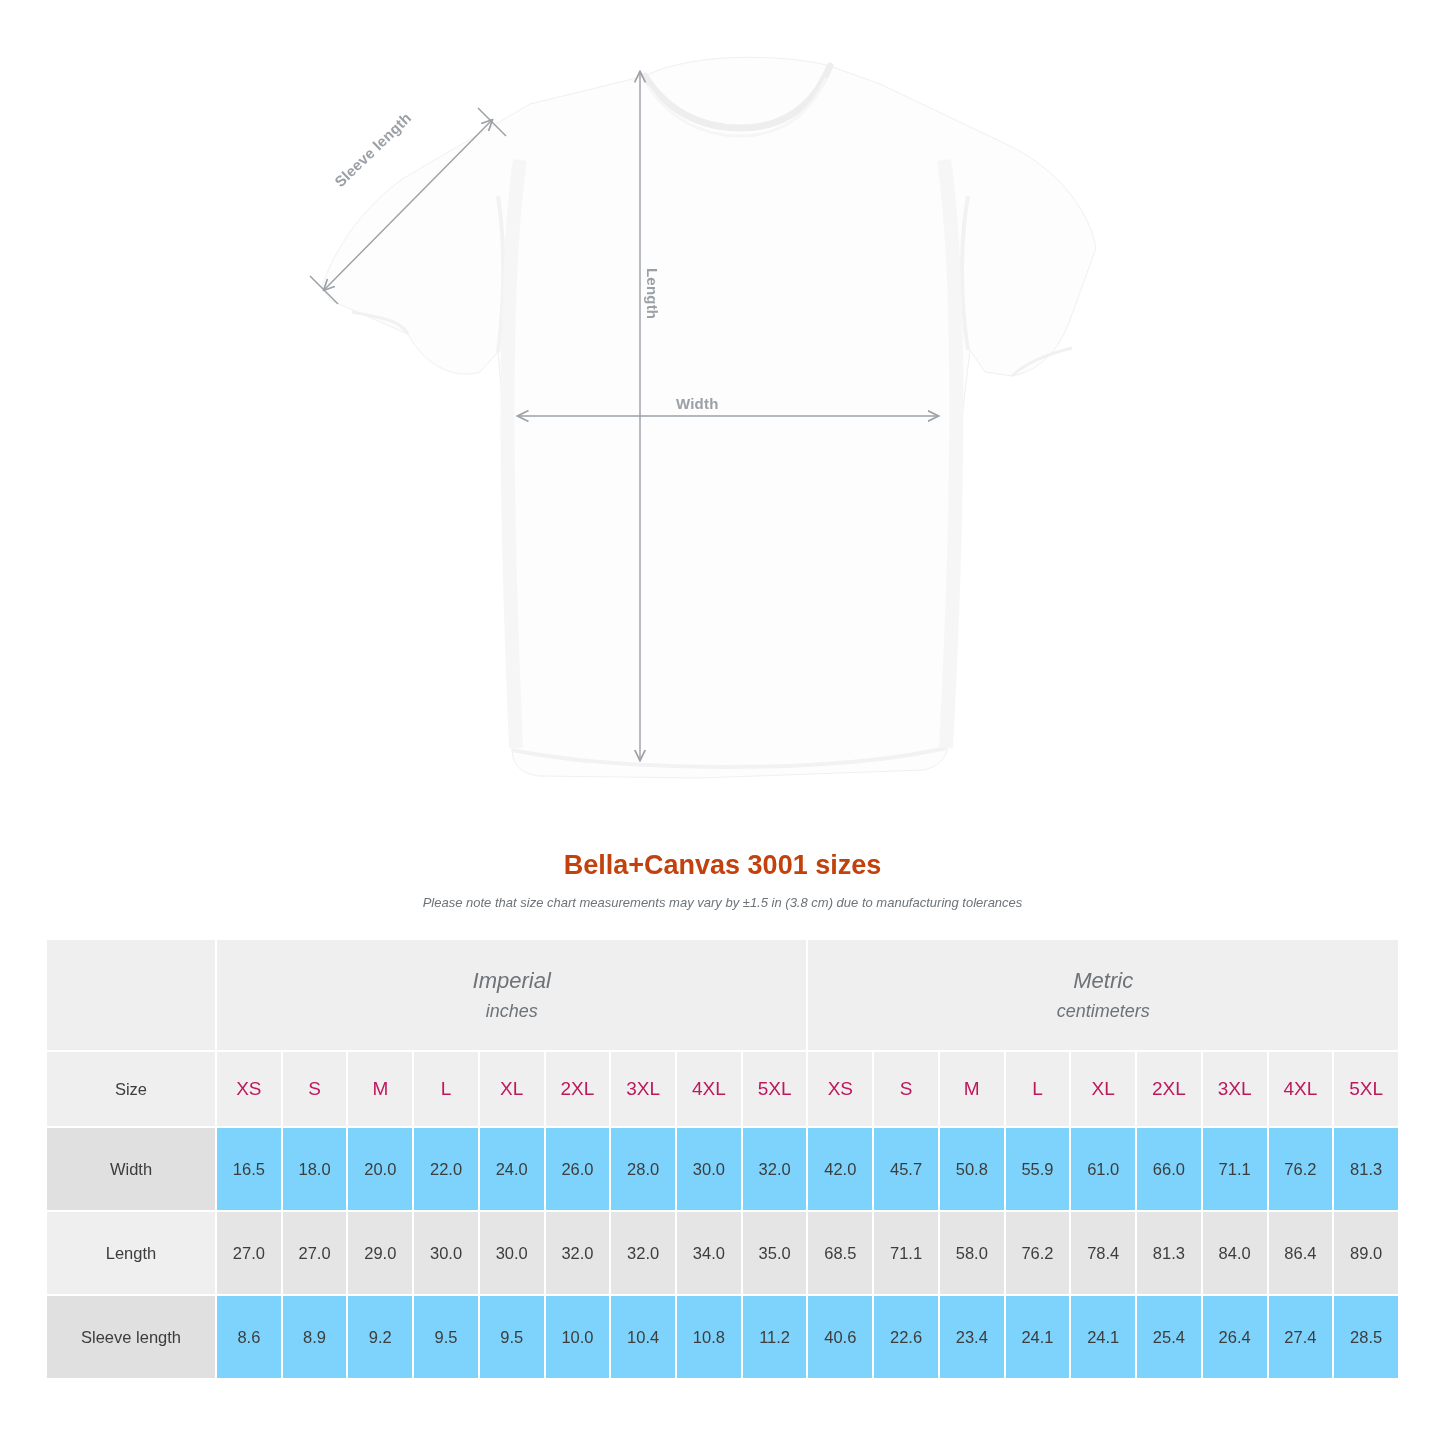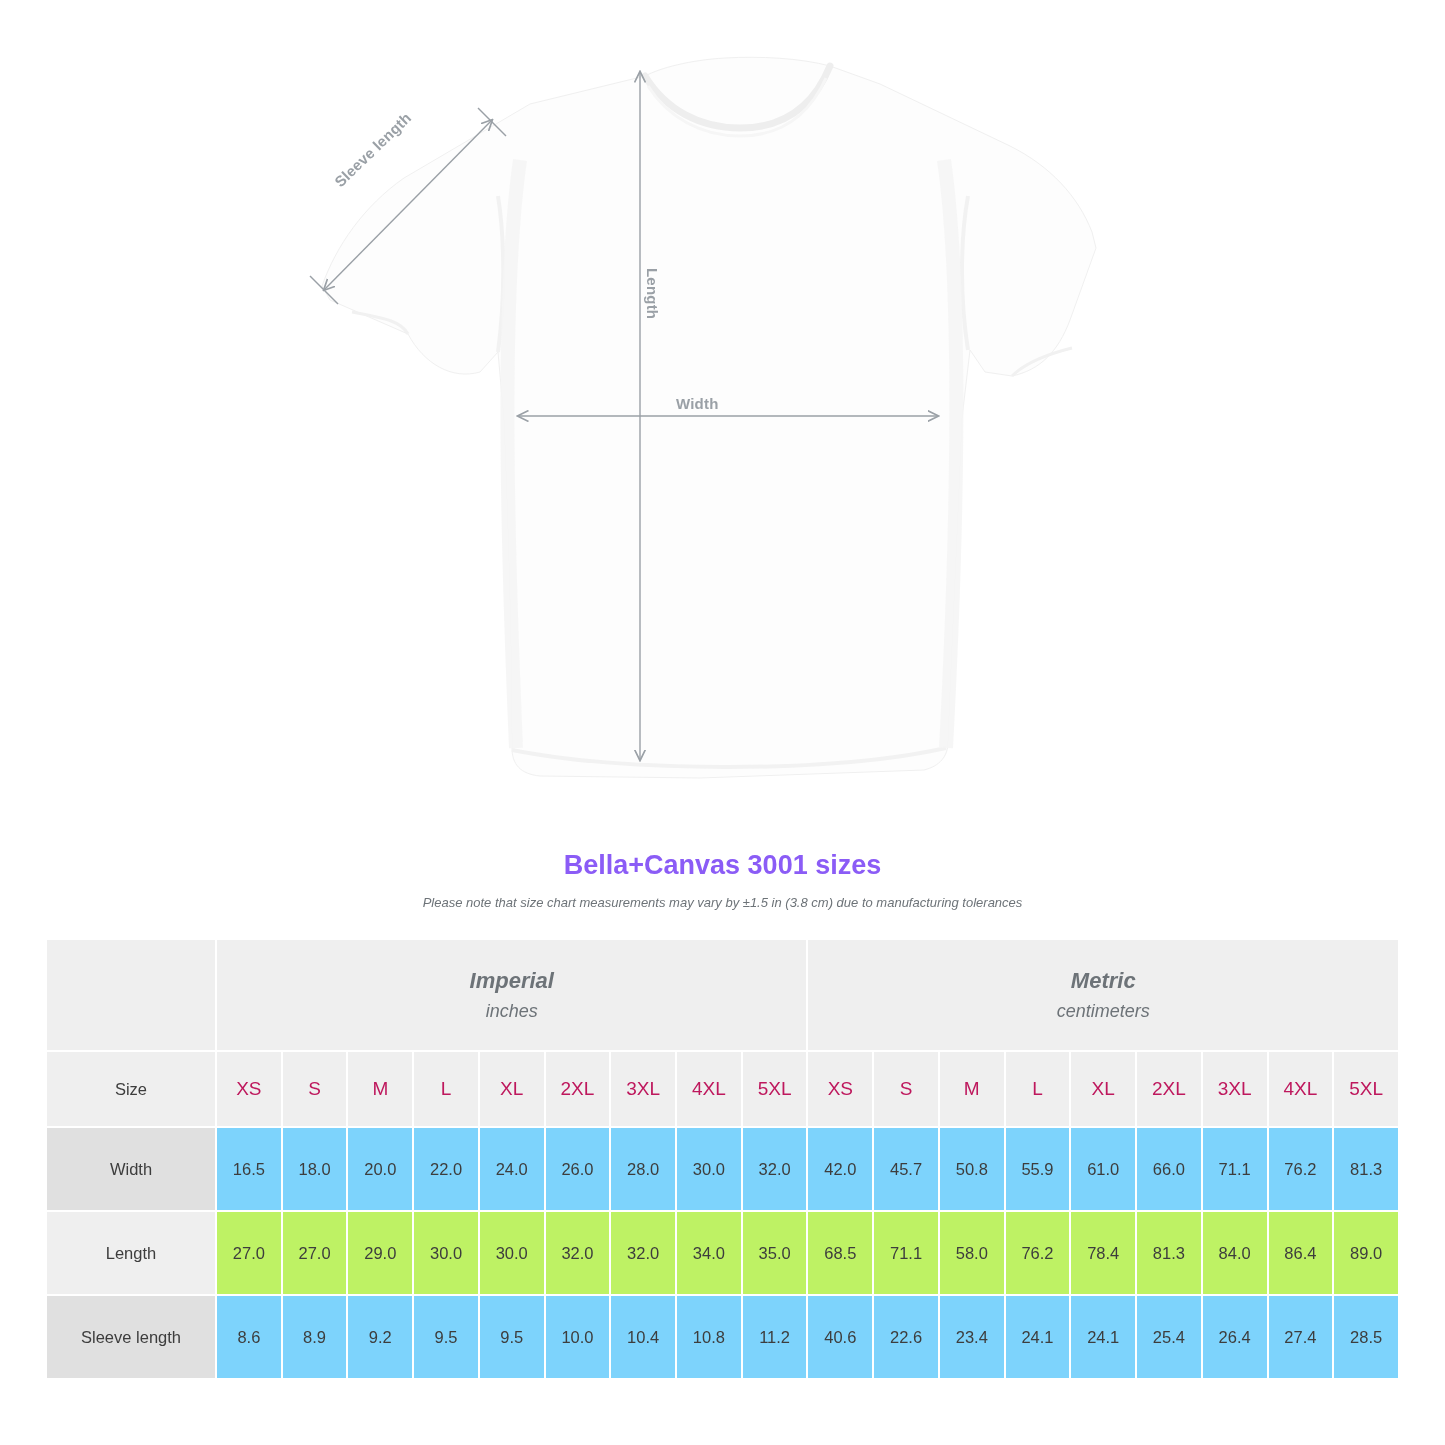--- a/index.html
+++ b/index.html
@@ -48,21 +48,21 @@
   }
 
   
   .heading-block {
     width: 1445px;
     text-align: center;
   }
   .chart-title {
     font-size: 27px;
     font-weight: bold;
-    color: #8b5cf6;
+    color: #c2410c;
     margin: 0;
     padding-top: 30px;
   }
   .chart-note {
     font-size: 13px;
     font-style: italic;
     color: #6d7378;
     margin: 14px 0 0 0;
   }
 
@@ -86,21 +86,21 @@
 
   
   .sys-cell {
     height: 112px;
     background: #e9e9e9;
     padding: 0;
   }
   .sys-name {
     font-size: 22px;
     font-style: italic;
-    font-weight: bold;
+    font-weight: normal;
     color: #6d7378;
     display: block;
   }
   .sys-unit {
     font-size: 18px;
     font-style: italic;
     color: #6d7378;
     display: block;
     margin-top: 7px;
   }
@@ -116,21 +116,21 @@
   }
   .size-head {
     font-weight: bold;
     font-size: 19px;
     color: #be185d;
     background: #f7f7f7;
   }
   .data-row td { height: 84px; font-size: 16.5px; color: #3d3d3d; }
   .data-row.alt td { background: #e6e6e6; }
   .data-row.alt td.label-cell { background: #e0e0e0; }
-  .data-row td.cell { background: #bef264; }
+  .data-row td.cell { background: #e5e5e5; }
   .data-row.alt td.cell { background: #7dd3fc; }
   .col-label { width: 170px; }
 </style>
 </head>
 <body>
 
 <div class="illustration">
 
   <svg class="shirt-svg" width="1445" height="820" viewBox="0 0 1445 820">
     <defs>

